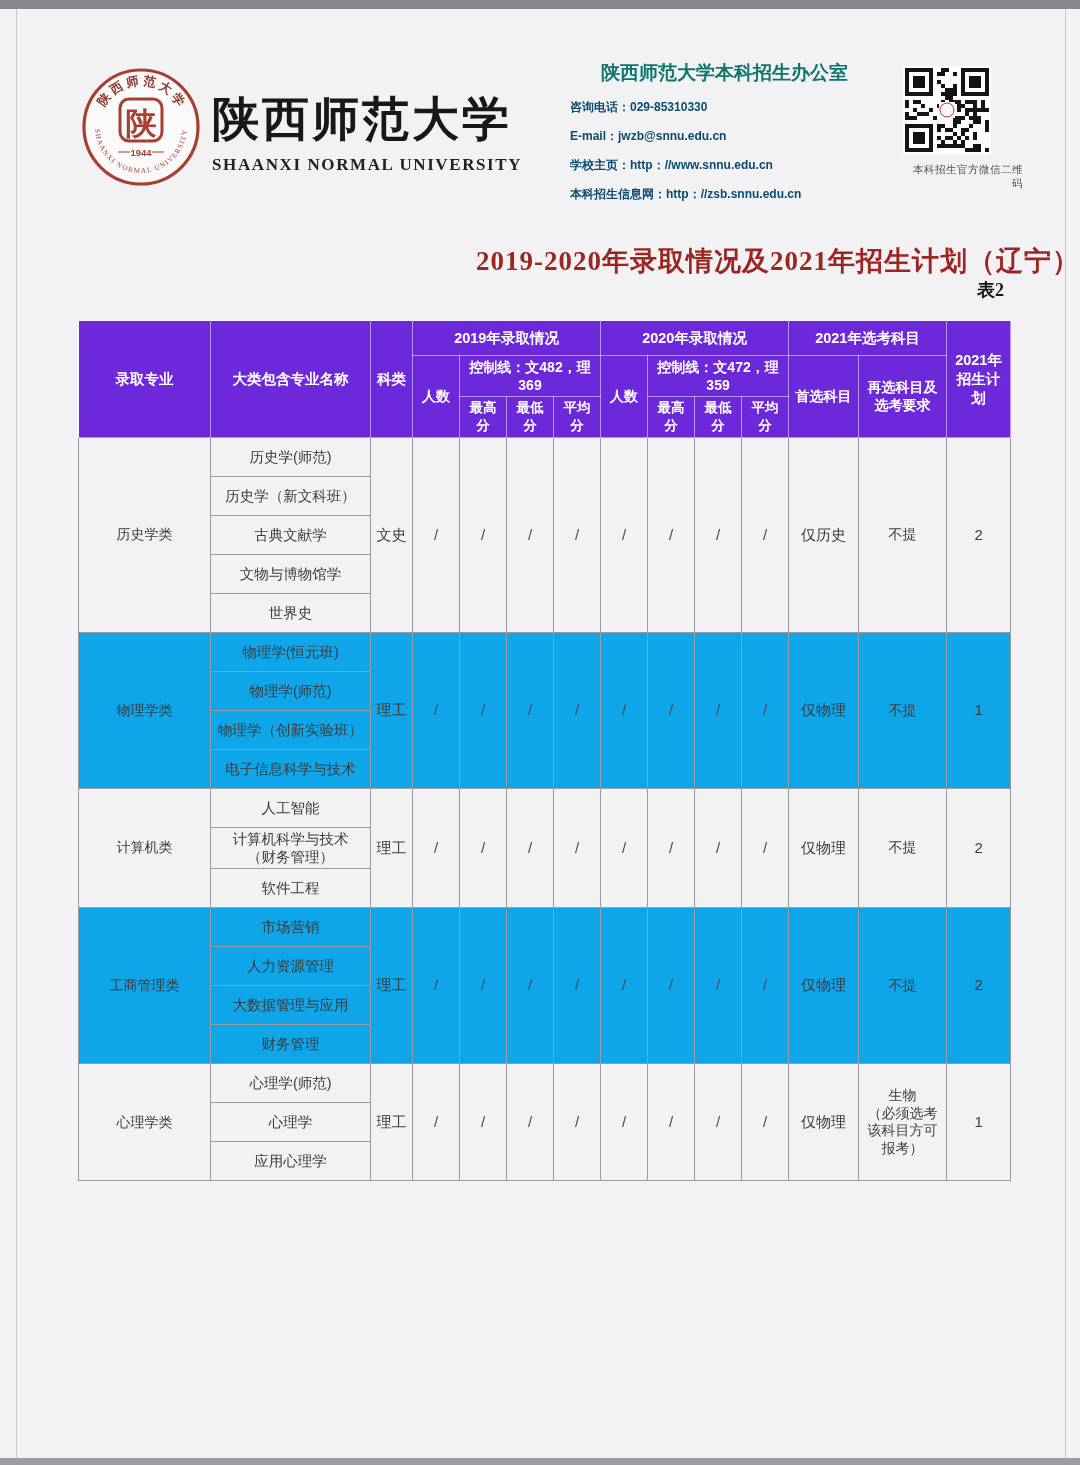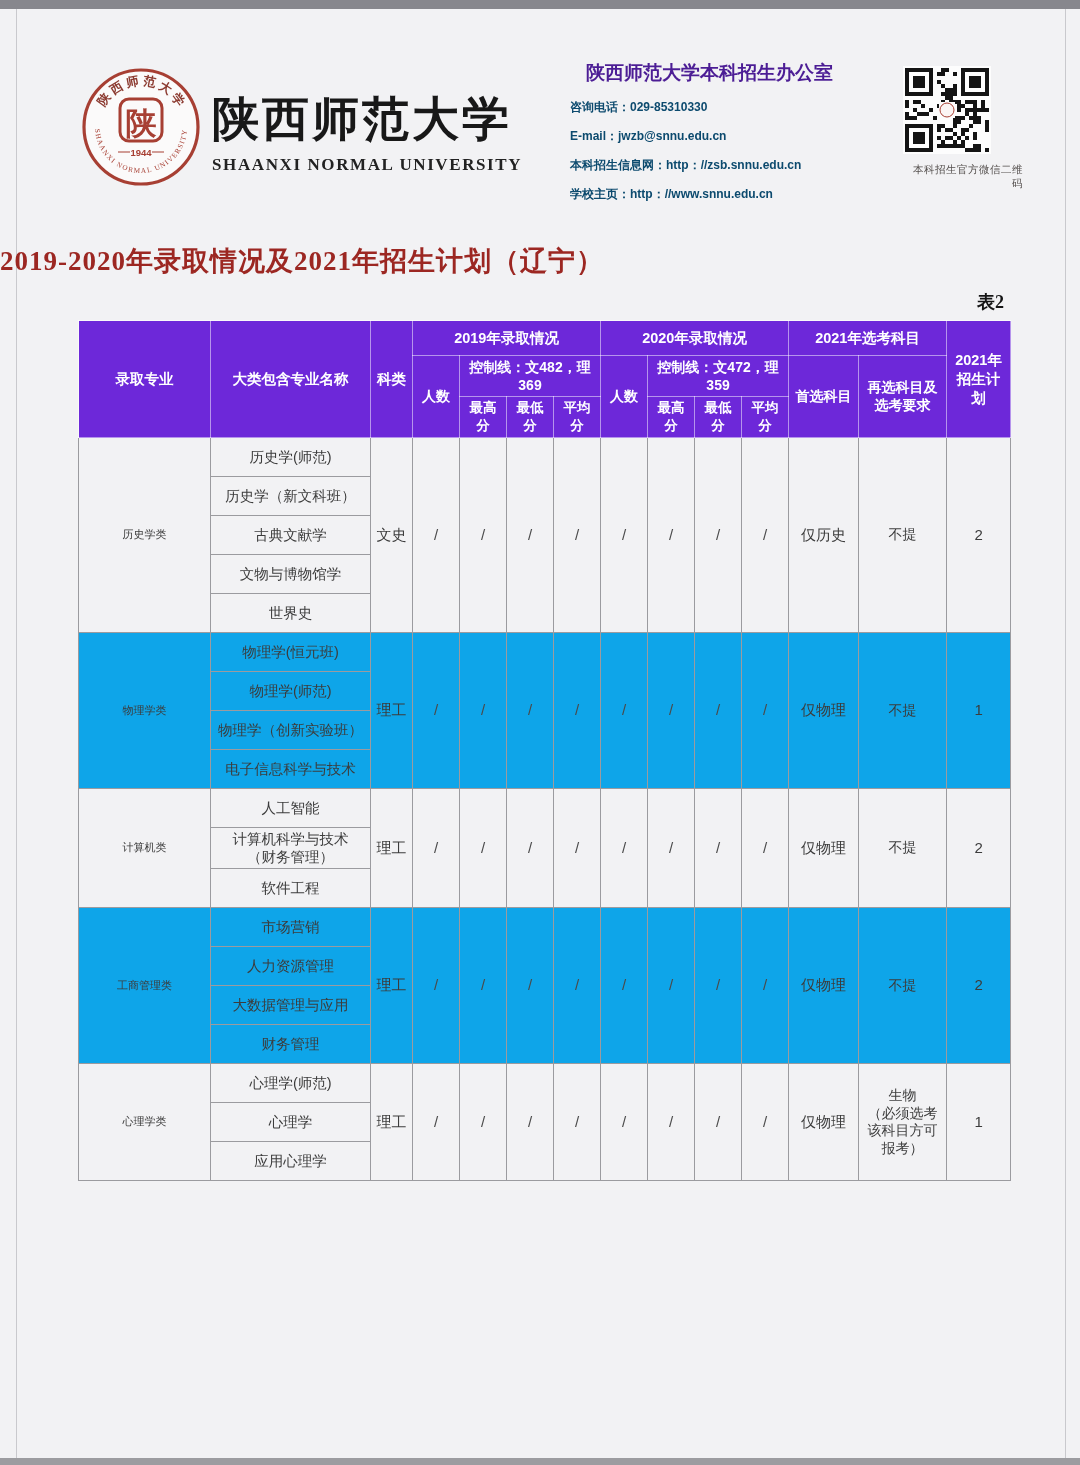--- a/index.html
+++ b/index.html
@@ -12,48 +12,48 @@
   .edge-right{position:absolute;top:9px;bottom:7px;right:14px;width:1px;background:#c9c9cd;}
 
   
   .seal{position:absolute;left:80px;top:66px;}
   .brand-names{position:absolute;left:212px;top:88px;width:330px;}
   .brand-cn{font-family:Liberation Mono, monospace;font-weight:bold;font-size:47px;color:#181818;letter-spacing:3px;white-space:nowrap;}
   .brand-en{font-family:"Liberation Serif","DejaVu Serif",serif;font-weight:bold;font-size:17px;color:#222;letter-spacing:1.6px;margin-top:4px;white-space:nowrap;}
 
   
   .contact{position:absolute;left:570px;top:60px;width:330px;}
-  .office{font-size:19px;font-weight:bold;color:#4c1d95;margin:0 0 7px 0;padding-left:16px;}
+  .office{font-size:19px;font-weight:bold;color:#0f766e;margin:0 0 7px 15px;padding-left:16px;}
   .contact ul{list-style:none;margin:0;padding:0;}
   .contact li{font-size:12px;color:#0c4a6e;line-height:29px;white-space:nowrap;font-weight:bold;}
 
   
   .qr-wrap{position:absolute;left:903px;top:66px;width:120px;text-align:left;}
   .qr-caption{font-size:10.5px;color:#55504e;margin-top:5px;letter-spacing:.5px;text-align:right;}
 
   
-  .doc-title{position:absolute;top:243px;left:0;width:100%;text-align:left;
+  .doc-title{position:absolute;top:243px;left:0;width:100%;text-align:right;
     font-family:"Liberation Serif","DejaVu Serif",serif;font-weight:bold;font-size:27px;
     color:#9c2722;letter-spacing:1px;}
-  .table-label{position:absolute;top:290px;right:76px;
+  .table-label{position:absolute;top:278px;right:76px;
     font-family:"Liberation Serif","DejaVu Serif",serif;font-weight:bold;font-size:18px;color:#151515;}
 
   
   .table-wrap{position:absolute;left:78px;top:320px;width:932px;}
   table{border-collapse:collapse;table-layout:fixed;width:932px;}
   th,td{border:1px solid #9b9b9f;padding:2px 3px;text-align:center;vertical-align:middle;}
   thead th{background:#6d28d9;color:#ffffff;font-weight:bold;border:1px solid rgba(255,255,255,.5);}
   thead tr:nth-child(1) th{height:30px;font-size:14.5px;}
   thead tr:nth-child(2) th{height:36px;font-size:14px;}
   thead tr:nth-child(3) th{height:32px;font-size:13.5px;}
   th.ctrl{font-size:12.5px;}
   th.pre,td.pre{white-space:pre-line;}
   tbody td{background:#f2f2f4;color:#3c3c3c;font-size:15px;height:34px;line-height:1.25;}
   tbody tr.pink td{background:#0ea5e9;}
-  td.gname{font-size:11px;}
+  td.gname{font-size:14px;}
   td.major{font-size:14.5px;}
   td.slash{color:#4a4a4a;}
   td.second{font-size:14px;}
 
   
   .notes{position:absolute;left:80px;top:1100px;width:938px;color:#333;font-size:15.5px;line-height:1.66;}
   .notes p{margin:0;}
 </style>
 </head>
 <body>
@@ -88,22 +88,22 @@
   <div class="brand-names">
     <div class="brand-cn">陕西师范大学</div>
     <div class="brand-en">SHAANXI NORMAL UNIVERSITY</div>
   </div>
 
   <div class="contact">
     <p class="office">陕西师范大学本科招生办公室</p>
     <ul>
       <li>咨询电话：029-85310330</li>
       <li>E-mail：jwzb@snnu.edu.cn</li>
+      <li>学校主页：http：//www.snnu.edu.cn</li>
       <li>本科招生信息网：http：//zsb.snnu.edu.cn</li>
-      <li>学校主页：http：//www.snnu.edu.cn</li>
     </ul>
   </div>
 
   <div class="qr-wrap">
     <svg id="qr-svg" width="88" height="88" viewBox="0 0 88 88">
         <rect x="0" y="0" width="88" height="88" fill="#fdfdfd"></rect>
         <rect x="38" y="2" width="4" height="4" fill="#141414"></rect>
         <rect x="42" y="2" width="4" height="4" fill="#141414"></rect>
         <rect x="34" y="6" width="4" height="4" fill="#141414"></rect>
         <rect x="38" y="6" width="4" height="4" fill="#141414"></rect>

